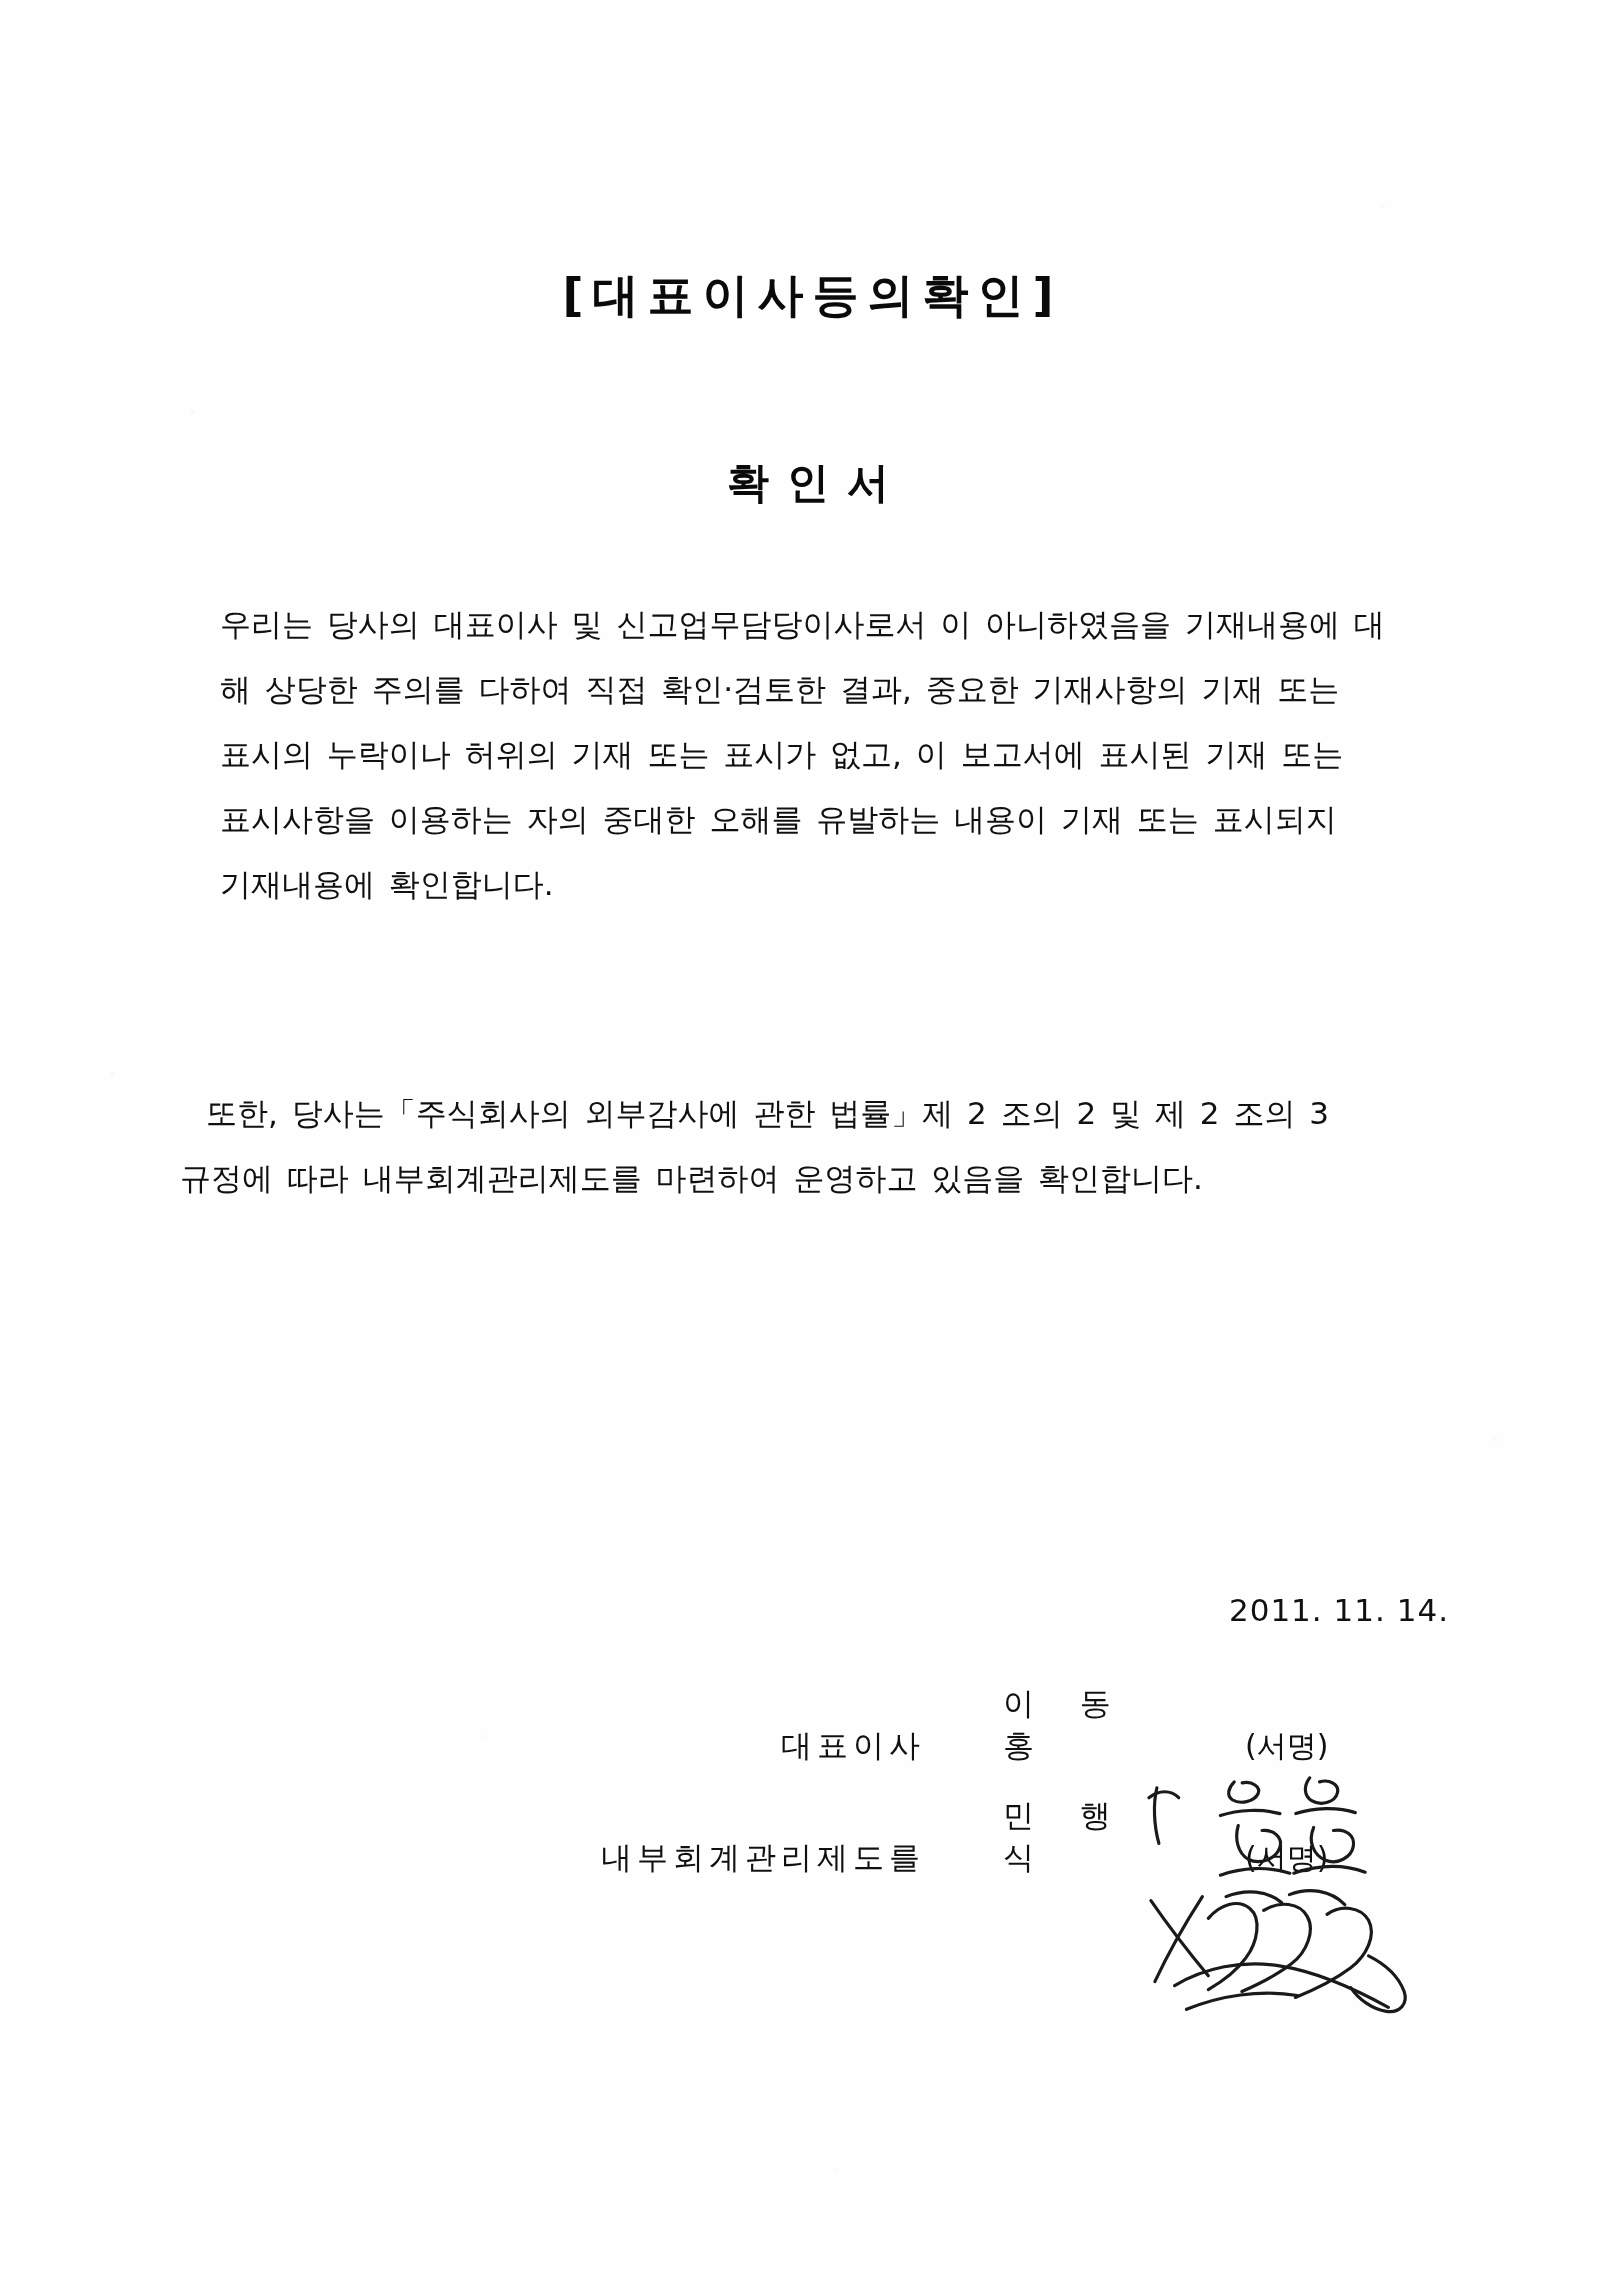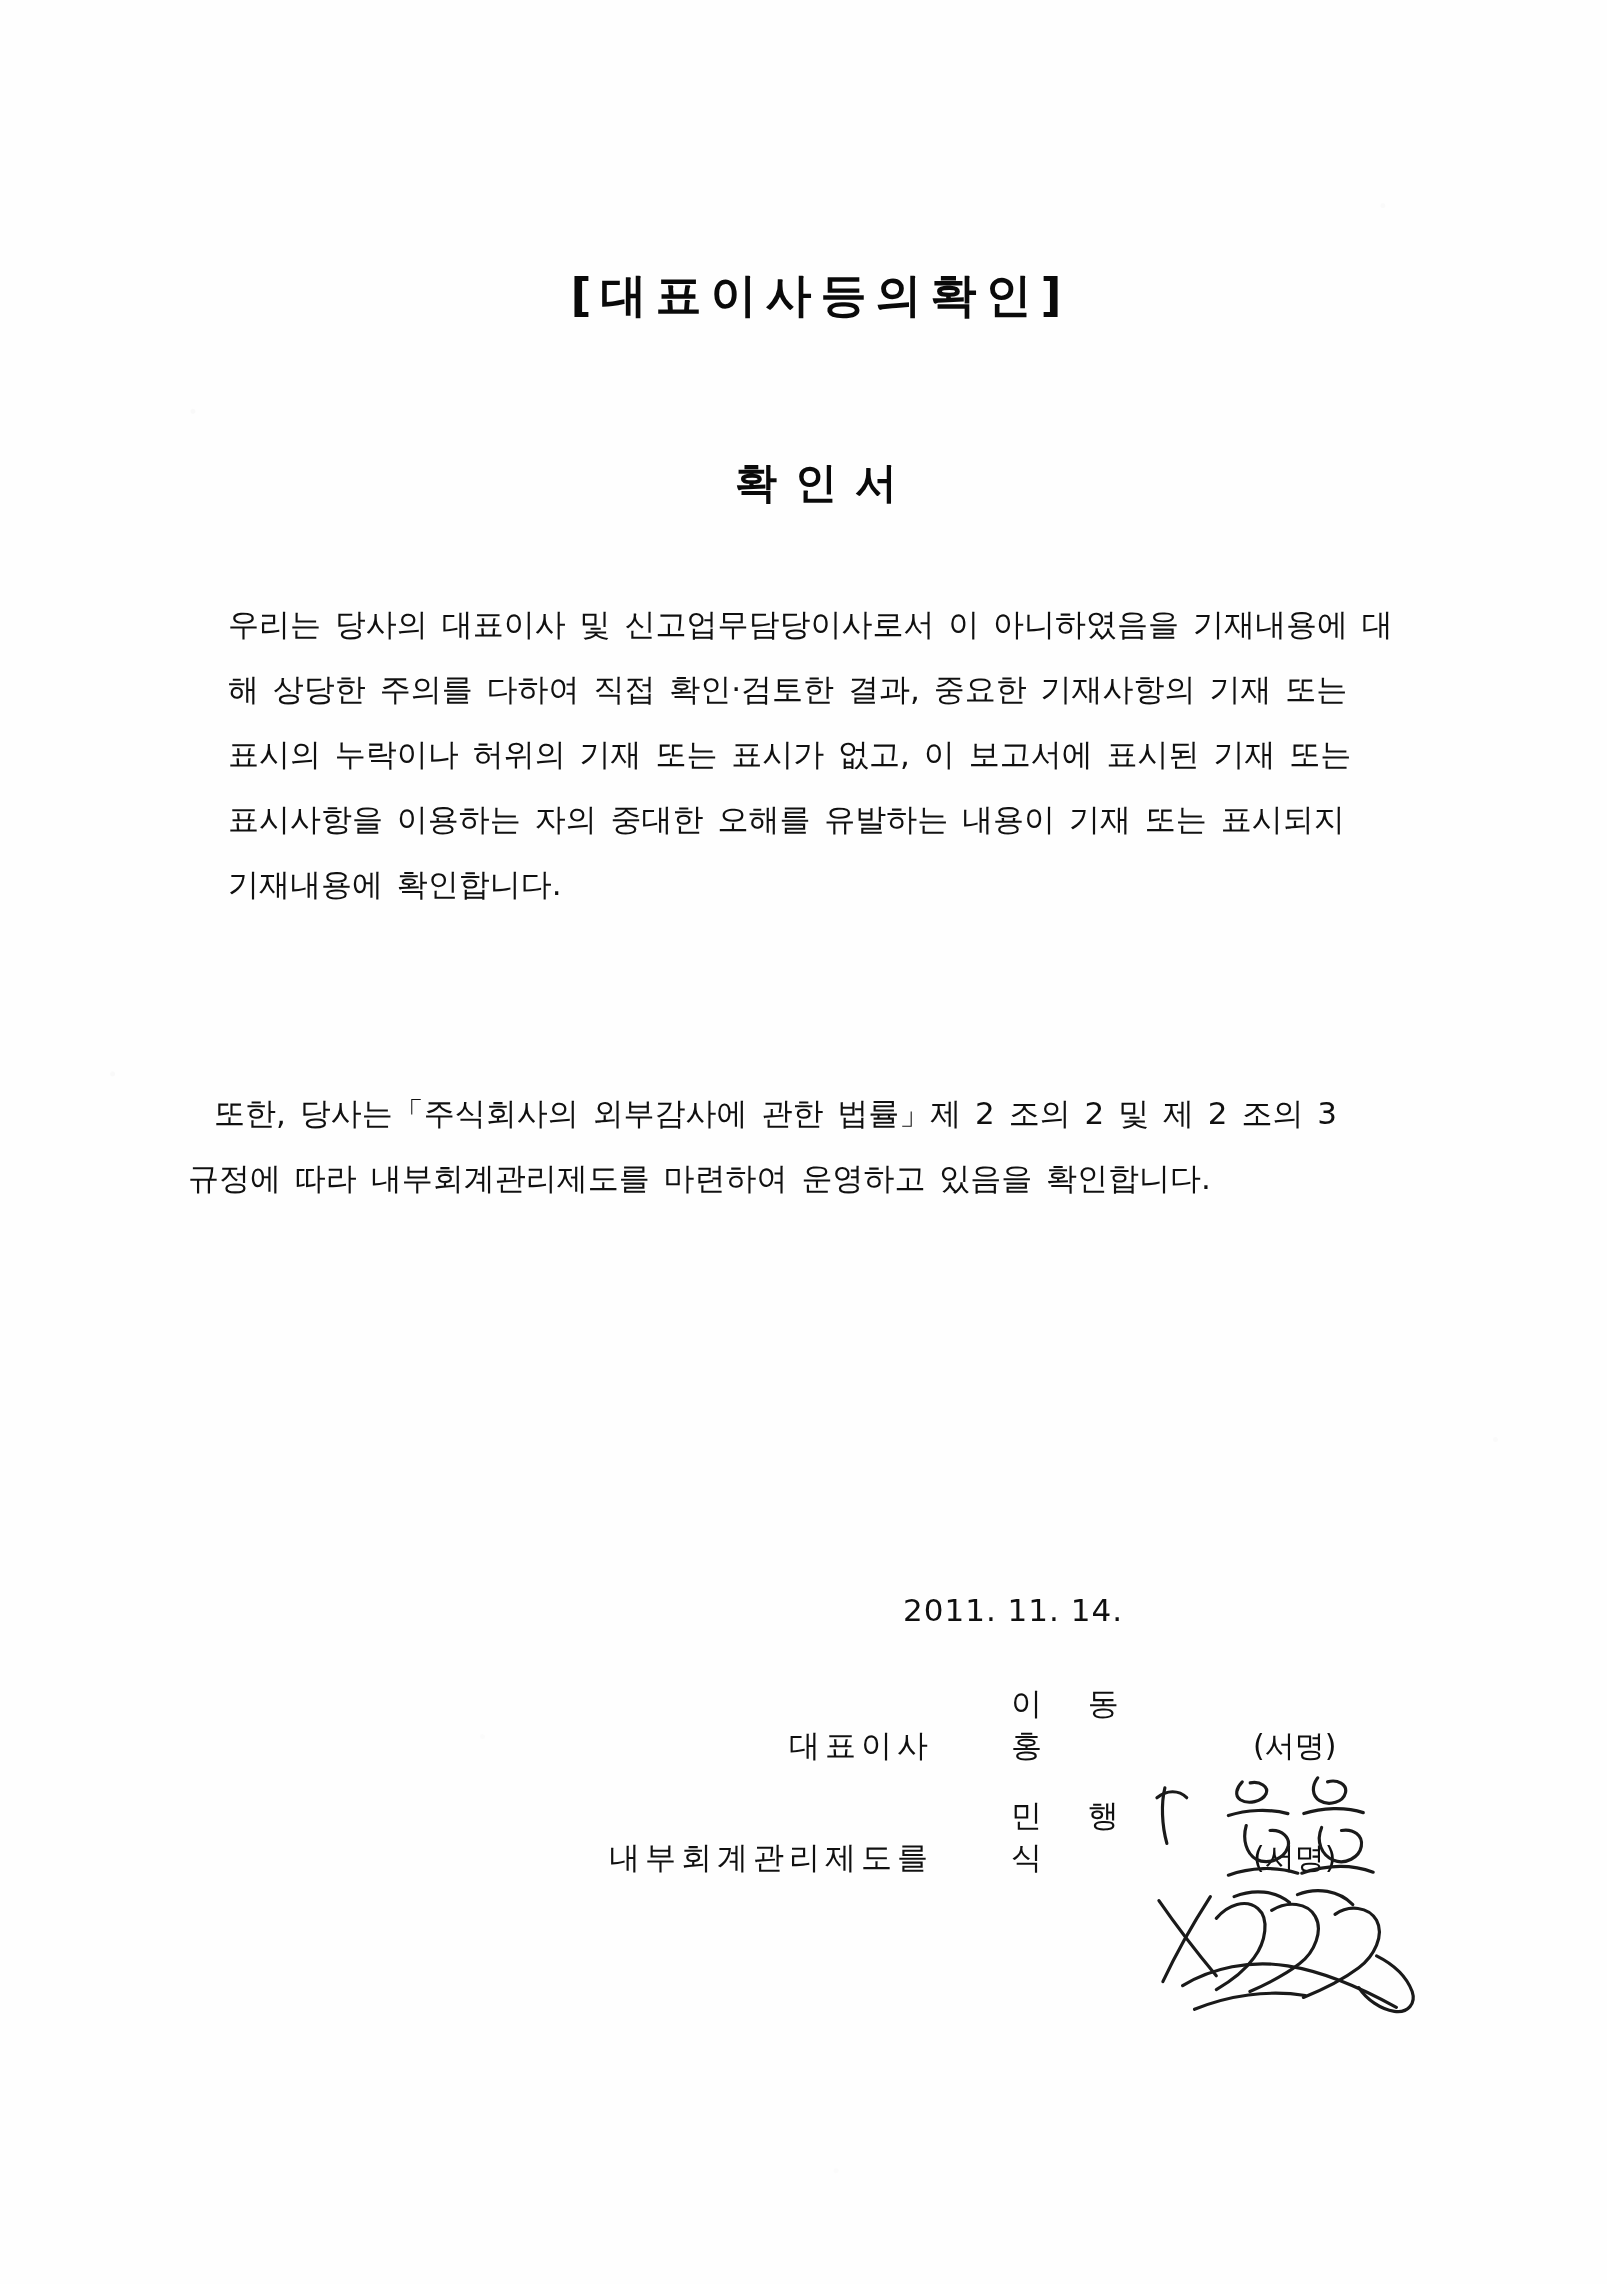--- a/index.html
+++ b/index.html
@@ -31,21 +31,21 @@
       radial-gradient(circle at 86% 9%,  rgba(0,0,0,0.015) 0 2px, transparent 3px),
       radial-gradient(circle at 7% 47%,  rgba(0,0,0,0.02)  0 2px, transparent 3px),
       radial-gradient(circle at 93% 63%, rgba(0,0,0,0.014) 0 2px, transparent 3px),
       radial-gradient(circle at 52% 95%, rgba(0,0,0,0.012) 0 2px, transparent 3px),
       radial-gradient(circle at 30% 76%, rgba(0,0,0,0.012) 0 2px, transparent 3px);
     pointer-events: none;
   }
 
   .content {
     position: absolute;
-    left: 12px;
+    left: 4px;
     top: 0;
     width: 1480px;
     height: 2285px;
   }
 
   
   .doc-title {
     position: absolute;
     top: 265px;
     left: 0;
@@ -115,21 +115,21 @@
   .sig-block {
     position: absolute;
     top: 1592px;
     left: 594px;
     width: 851px;
     color: #101010;
   }
 
   .sig-date {
     font-size: 31px;
-    text-align: left;
+    text-align: right;
     padding-left: 297px;
     letter-spacing: 1px;
     margin-bottom: 55px;
   }
 
   .sig-company {
     font-size: 33px;
     font-weight: 700;
     padding-left: 287px;
     letter-spacing: 1px;

